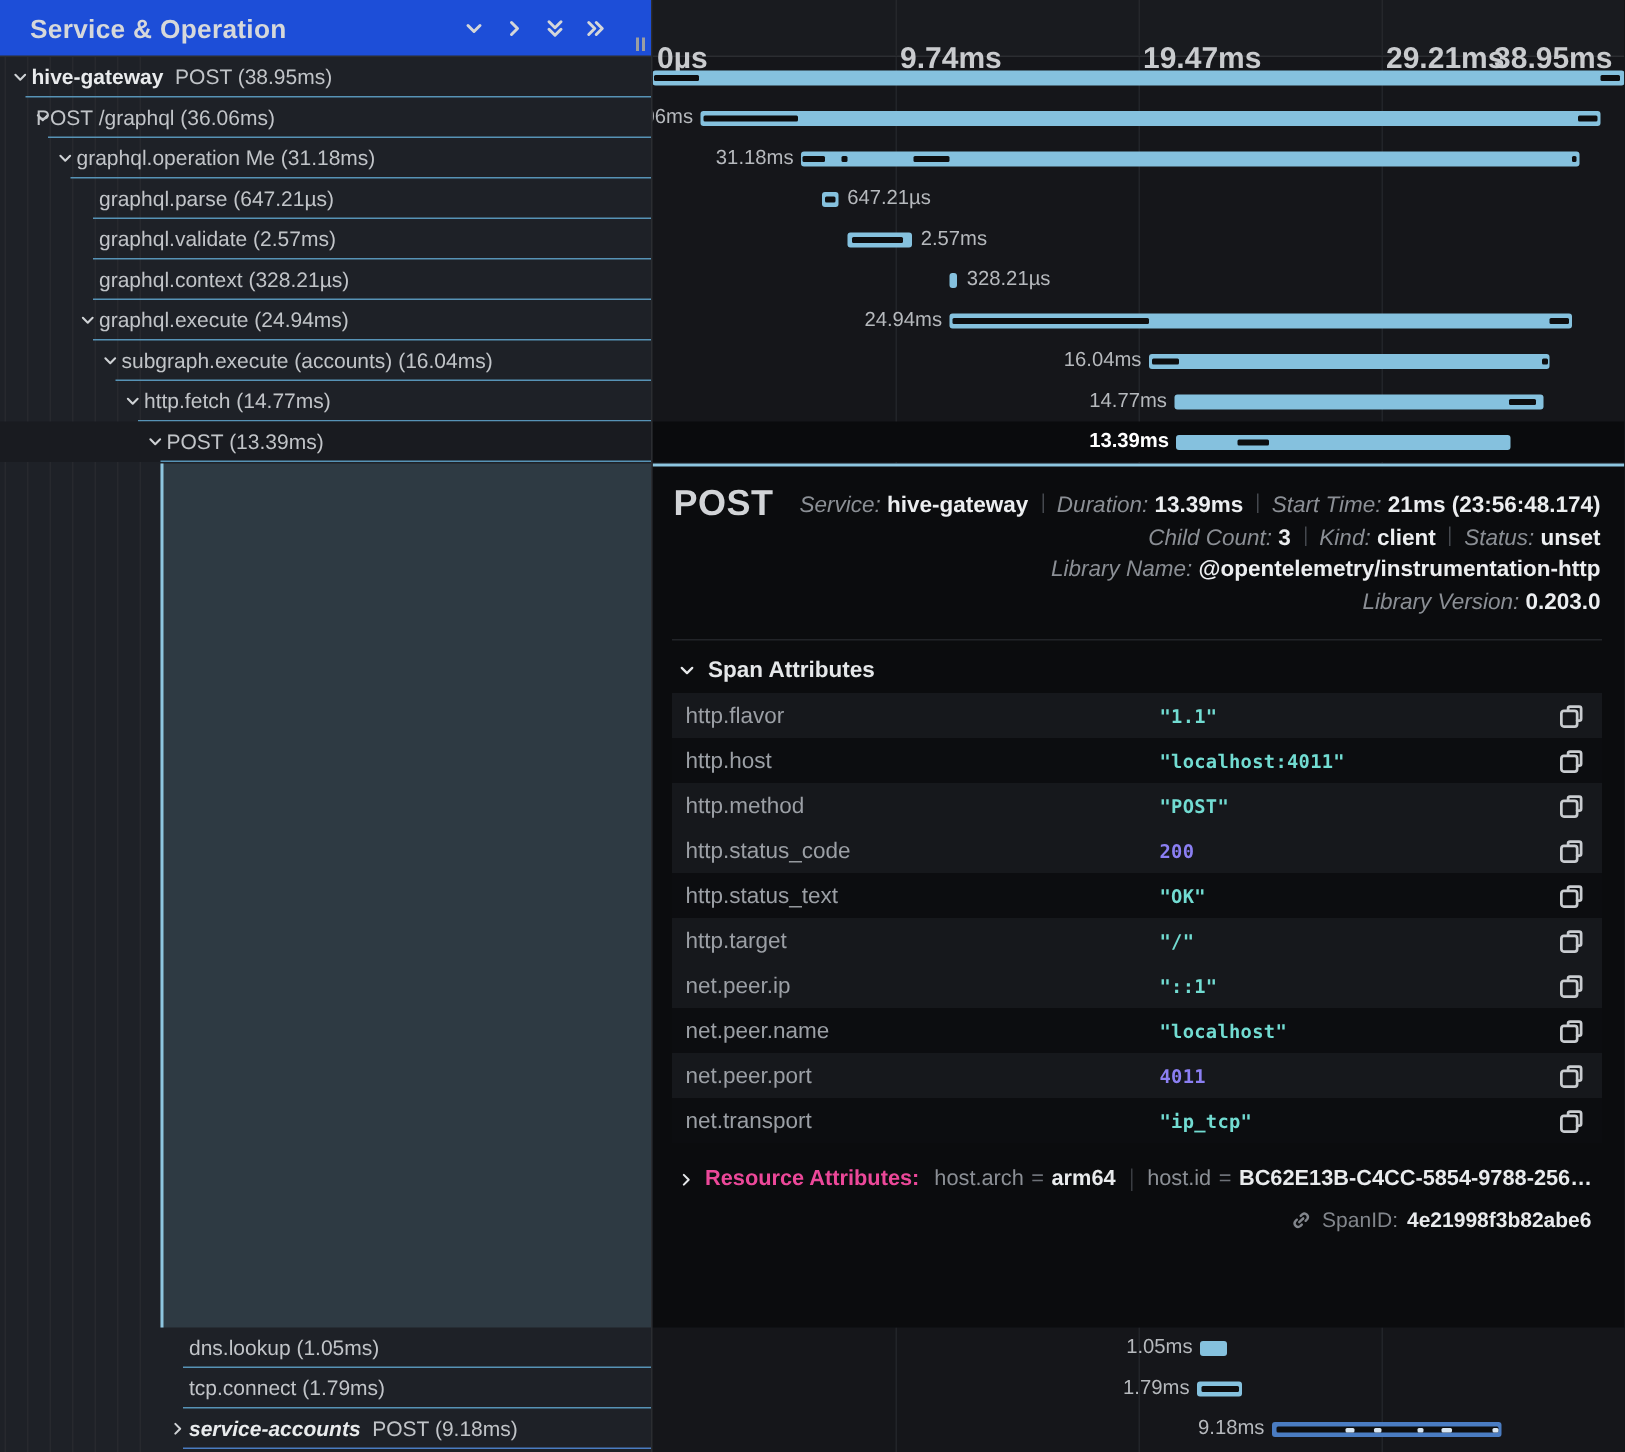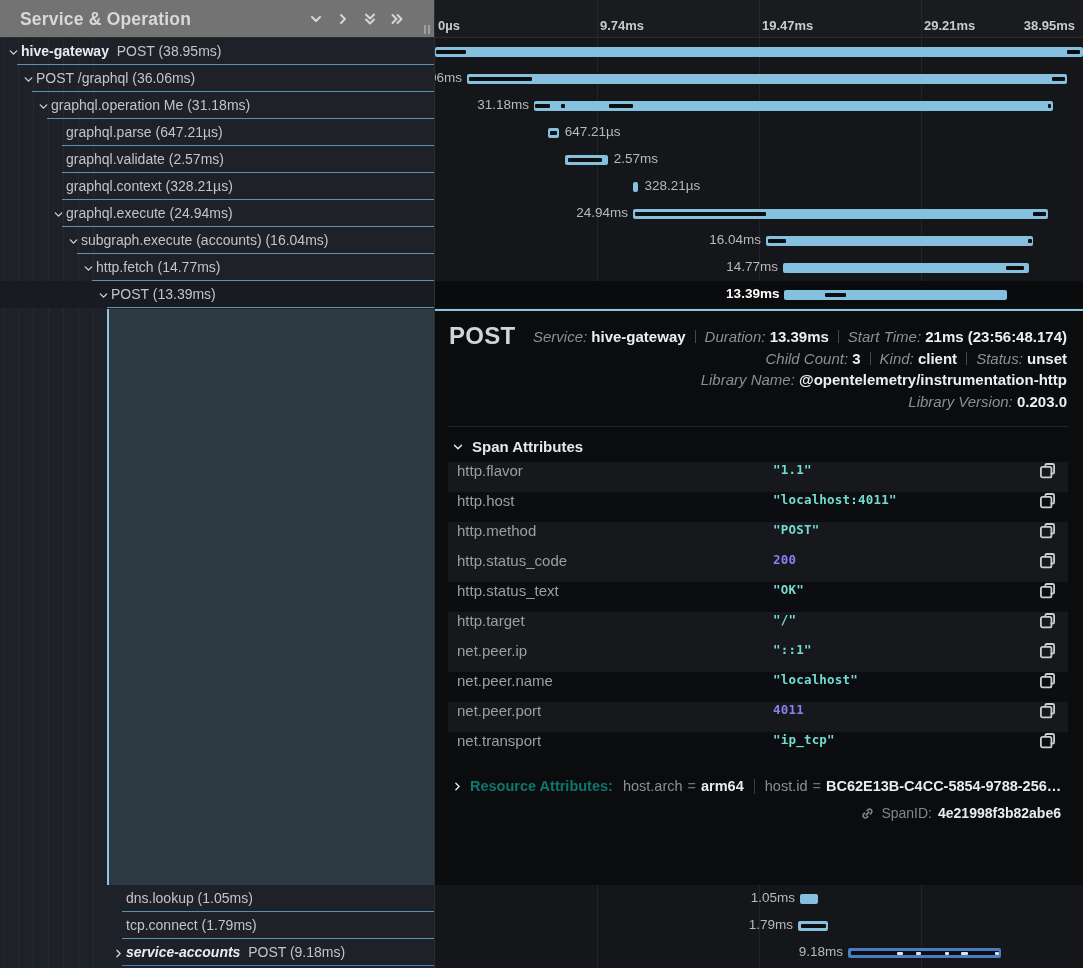--- a/index.html
+++ b/index.html
@@ -5,21 +5,21 @@
   * { margin:0; padding:0; box-sizing:border-box; }
   html,body { width:1083px; height:968px; overflow:hidden; background:#15161a;
     font-family:"Liberation Sans", sans-serif; }
   .app { position:relative; width:1083px; height:968px; }
 
   
   .left-col { position:absolute; left:0; top:0; width:434px; height:968px;
     background:#1e2127; overflow:hidden; }
   .guide { position:absolute; top:38px; bottom:0; width:1px; background:#27292e; }
   .left-header { position:absolute; left:0; top:0; width:434px; height:38px;
-    background:#737373; border-bottom:1px solid #2b2d31; z-index:5; }
+    background:#1d4ed8; border-bottom:1px solid #2b2d31; z-index:5; }
   .lh-title { position:absolute; left:20px; top:9px; font-size:17.5px; font-weight:bold;
     color:#d6d8da; letter-spacing:0.2px; }
   .lh-icons { position:absolute; left:308px; top:11px; display:flex; gap:11px; }
   .lh-icons .icon-btn { width:16px; height:16px; display:flex; align-items:center;
     justify-content:center; cursor:pointer; }
   .grip { position:absolute; left:422px; top:25px; width:10px; height:10px;
     display:flex; gap:2px; justify-content:center; cursor:col-resize; }
   .grip i { display:block; width:2px; height:9px; background:#9b9ea3; }
 
   .tree-rows { position:absolute; left:0; width:434px; }
@@ -37,21 +37,21 @@
   .detail-left { position:absolute; left:107px; top:309px; width:327px; height:576px;
     background:#2e3a43; border-left:2px solid #8ec6e0; }
 
   
   .divider { position:absolute; left:434px; top:0; width:1px; height:968px;
     background:#2b2d31; z-index:6; cursor:col-resize; }
   .right-col { position:absolute; left:435px; top:0; width:648px; height:968px;
     background:#15161a; overflow:hidden; }
   .ruler { position:absolute; left:0; top:0; width:648px; height:38px;
     background:#191b1f; border-bottom:1px solid #2b2d31; }
-  .ruler .tick-label { position:absolute; top:18px; font-size:13px; font-weight:600;
+  .ruler .tick-label { position:absolute; top:28px; font-size:20px; font-weight:600;
     color:#c9cbce; }
   .ruler .tick-line { position:absolute; top:0; bottom:0; width:1px; background:#25272b; }
 
   .tl-region { position:absolute; left:0; width:648px; overflow:hidden; }
   #tl-top { top:38px; height:271px; }
   #tl-bottom { top:885px; height:83px;text-align:center; }
   .gridline { position:absolute; top:0; bottom:0; width:1px; background:#222429; }
   .tl-row { position:absolute; left:0; width:648px; height:27px; }
   .tl-row.selected { background:#0a0b0d; }
   .bar { position:absolute; top:9px; height:10px; border-radius:2px; }
@@ -72,33 +72,33 @@
   .ov-label { color:#8b8f95;font-style:italic; }
   .ov-value { color:#eceef0; font-weight:bold; }
   .ov-sep { display:inline-block; width:1px; height:13px; background:#45484e;
     margin:0 9px; vertical-align:-1px; }
 
   .attr-section-hd { display:flex; align-items:center; gap:7px; margin:11px 0 7px 3px;
     cursor:pointer; }
   .attr-section-hd .hd-text { font-size:15px; font-weight:bold; color:#e5e7e9; }
 
   .attr-table { width:620px; margin-left:0px; }
-  .attr-row { display:flex; align-items:flex-start; height:30px; padding:0 12px 0 9px; }
+  .attr-row { display:flex; align-items:center; height:30px; padding:0 12px 0 9px; }
   .attr-row.odd { background:#16181c; }
   .attr-row.even { background:#0c0d10; }
   .attr-key { width:316px; flex:none; font-size:15px; color:#9b9fa5; }
   .attr-value { flex:1; font-family:"DejaVu Sans Mono", monospace; font-size:12.5px;
     font-weight:bold; letter-spacing:0.2px; }
   .attr-value.string { color:#72dcd2; }
   .attr-value.number { color:#8b7ff2; }
   .copy-btn { flex:none; width:17px; height:17px; cursor:pointer; }
 
   .res-row { display:flex; align-items:center; margin:12px 0 0 3px; height:24px;
     white-space:nowrap; overflow:hidden; }
-  .res-label { font-size:14.5px; font-weight:bold; color:#0f766e; margin:0 10px 0 6px;
+  .res-label { font-size:14.5px; font-weight:bold; color:#ec4899; margin:0 10px 0 6px;
     white-space:nowrap; }
   .res-item { font-size:14.5px; white-space:nowrap; }
   .res-key { color:#8b8f95; }
   .res-eq { color:#6d7177; padding:0 5px; }
   .res-val { color:#e9ebed; font-weight:bold;text-align:right; }
   .res-sep { display:inline-block; width:1px; height:15px; background:#3a3d42;
     margin:0 10px; vertical-align:-2px; }
 
   .spanid-row { display:flex; align-items:center; justify-content:flex-end;
     margin-top:7px; gap:6px; padding-right:7px; }
@@ -125,21 +125,21 @@
           <span class="twistie" style="left:7px"><svg width="13" height="13" viewBox="0 0 16 16" fill="none" stroke="#cfd2d5" stroke-width="1.7" stroke-linecap="round" stroke-linejoin="round">
               <path d="M4 6l4 4 4-4"></path>
             </svg></span>
           <span class="t-label" style="left:21px"><span class="svc">hive-gateway&nbsp; </span>POST (38.95ms)</span>
           <span class="underline" style="left:17px;background:#5793b6"></span>
         </div>
         <div class="tree-row">
           <span class="twistie" style="left:22px"><svg width="13" height="13" viewBox="0 0 16 16" fill="none" stroke="#cfd2d5" stroke-width="1.7" stroke-linecap="round" stroke-linejoin="round">
               <path d="M4 6l4 4 4-4"></path>
             </svg></span>
-          <span class="t-label" style="left:36px">POST /graphql (36.06ms)</span>
+          <span class="t-label" style="left:24px">POST /graphql (36.06ms)</span>
           <span class="underline" style="left:32px;background:#5793b6"></span>
         </div>
         <div class="tree-row">
           <span class="twistie" style="left:37px"><svg width="13" height="13" viewBox="0 0 16 16" fill="none" stroke="#cfd2d5" stroke-width="1.7" stroke-linecap="round" stroke-linejoin="round">
               <path d="M4 6l4 4 4-4"></path>
             </svg></span>
           <span class="t-label" style="left:51px">graphql.operation Me (31.18ms)</span>
           <span class="underline" style="left:47px;background:#5793b6"></span>
         </div>
         <div class="tree-row">

